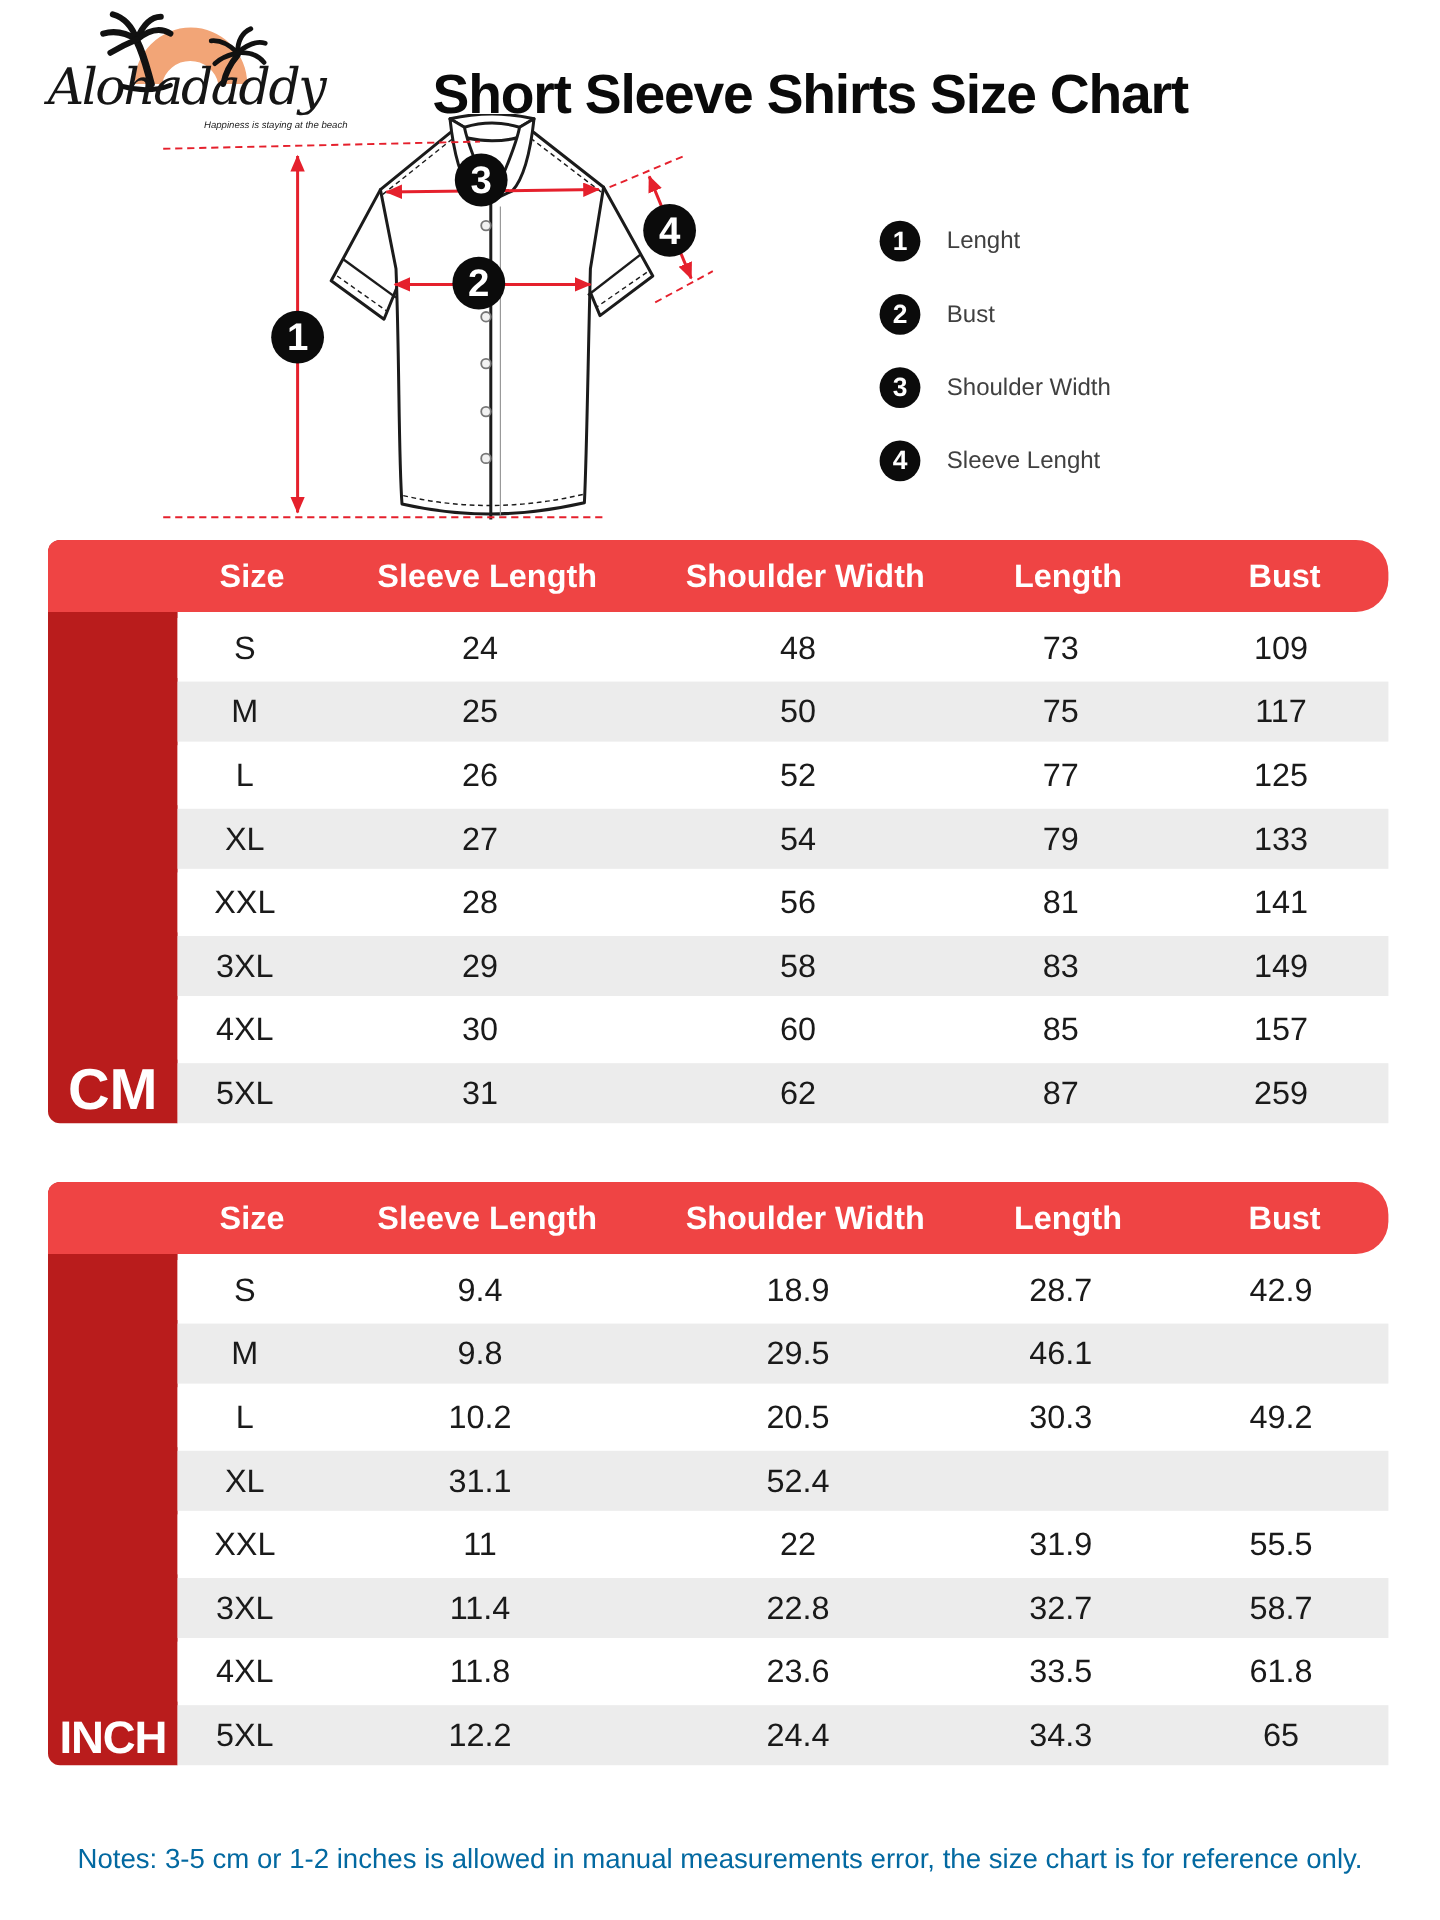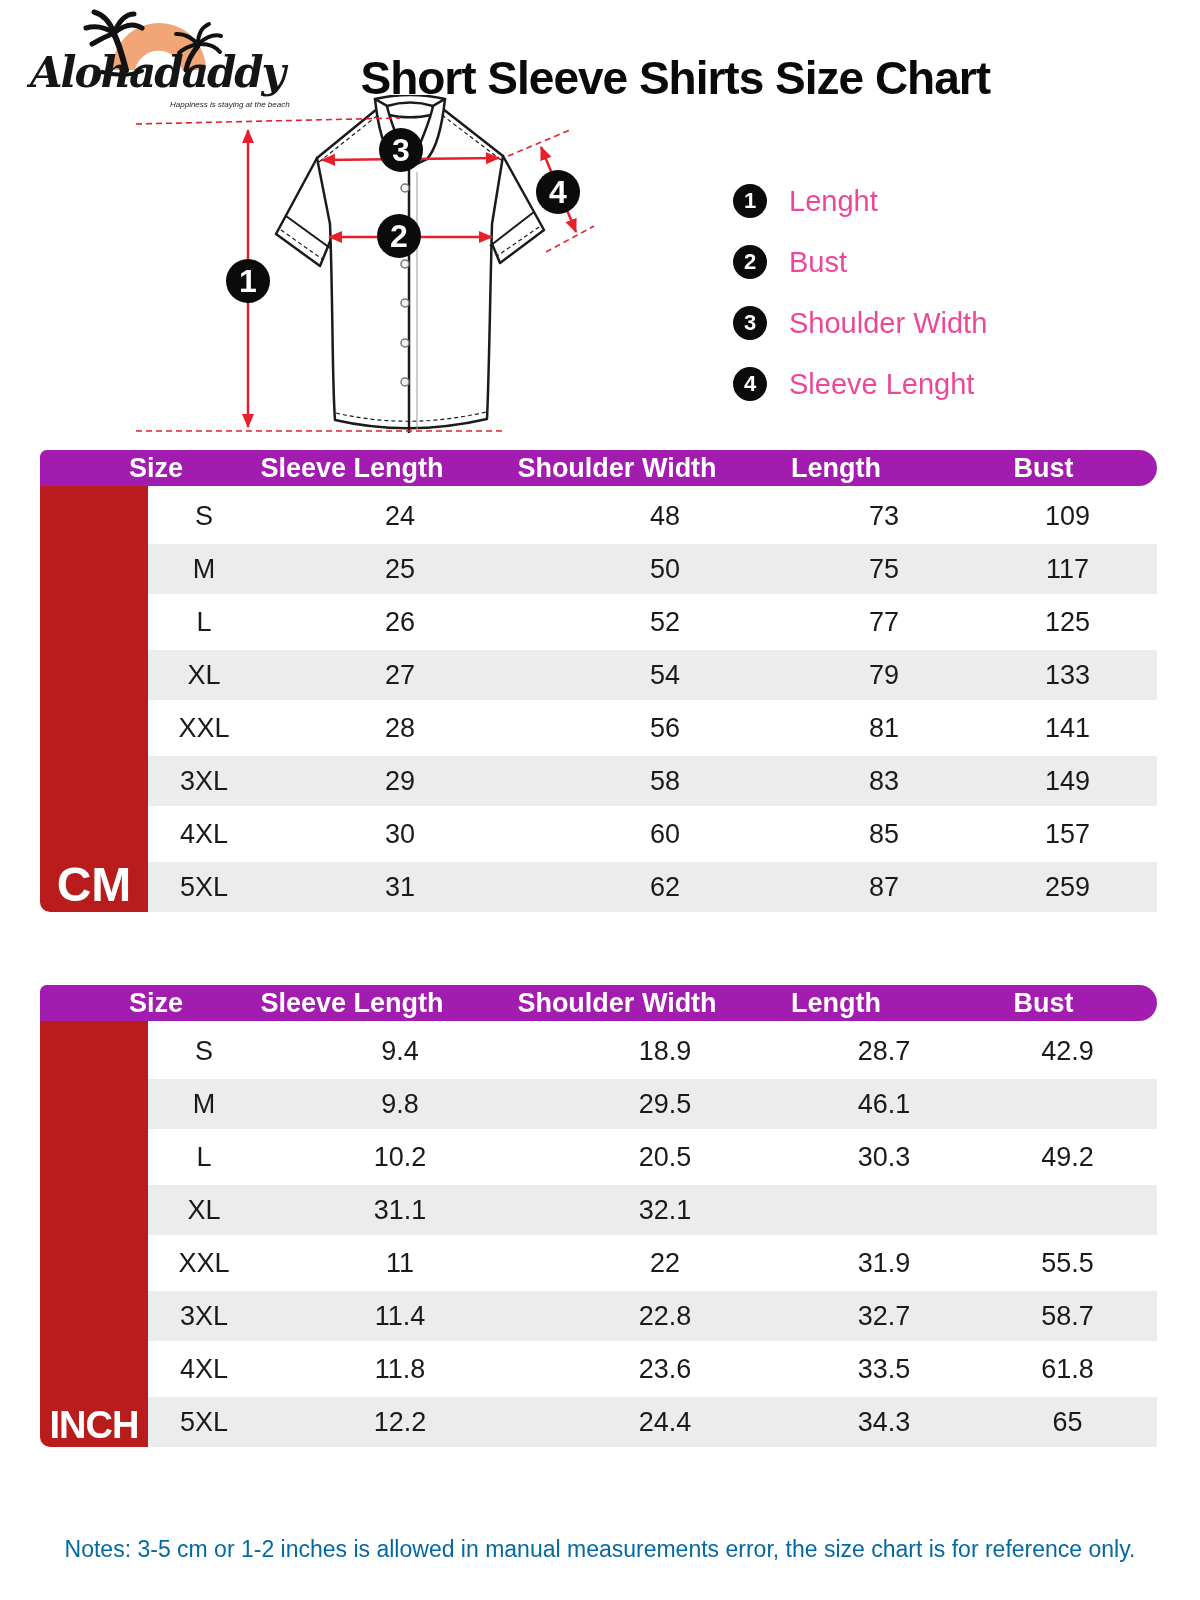--- a/index.html
+++ b/index.html
@@ -5,57 +5,57 @@
   html,body{margin:0;padding:0;}
   body{
     width:1200px;height:1600px;position:relative;background:#ffffff;
     font-family:"Liberation Sans", sans-serif;color:#111;overflow:hidden;
   }
   
   .logo{position:absolute;left:28px;top:6px;width:250px;height:104px;}
   .logo svg{position:absolute;left:0;top:0;}
   .brand-name{
     position:absolute;left:2px;top:42px;width:250px;text-align:center;
-    font-family:"DejaVu Serif", serif;font-style:italic;font-weight:bold;
+    font-family:"DejaVu Serif", serif;font-style:italic;font-weight:normal;
     font-size:42px;letter-spacing:-2px;color:#151515;white-space:nowrap;
   }
   .brand-tagline{
     position:absolute;left:142px;top:94px;font-size:8px;color:#222;
     font-style:italic;white-space:nowrap;
   }
   .page-title{
     position:absolute;left:300px;top:51px;width:690px;text-align:right;
     font-size:46px;font-weight:bold;letter-spacing:-1px;color:#0a0a0a;white-space:nowrap;
   }
   
   .shirt-diagram{position:absolute;left:130px;top:95px;width:470px;height:350px;}
   
   .legend{position:absolute;left:733px;top:183px;}
   .legend-item{display:flex;align-items:center;height:36px;margin-bottom:25px;}
   .legend-num{
     width:34px;height:34px;border-radius:50%;background:#0b0b0b;color:#fff;
     font-weight:bold;font-size:22px;display:flex;align-items:center;justify-content:center;
     flex:0 0 34px;
   }
-  .legend-label{margin-left:22px;font-size:29px;color:#ec4899;white-space:nowrap;}
+  .legend-label{margin-left:22px;font-size:20px;color:#404040;white-space:nowrap;}
   
   .sizetable{position:absolute;left:40px;width:1117px;}
   .sizetable.cm{top:450px;}
   .sizetable.inch{top:985px;}
   .unit-col{
     position:absolute;left:0;top:0;bottom:0;width:108px;background:#b91c1c;
     border-radius:10px 0 0 10px;display:flex;align-items:flex-end;justify-content:center;
   }
   .unit-label{color:#fff;font-weight:bold;}
   .cm .unit-label{font-size:48px;}
   .inch .unit-label{font-size:38px;letter-spacing:-1px;margin-top:24px;}
   .thead{
-    position:relative;height:36px;background:#a21caf;border-radius:10px 27px 27px 0;
+    position:relative;height:60px;background:#ef4444;border-radius:10px 27px 27px 0;
     display:grid;grid-template-columns:112px 280px 250px 188px auto;
-    padding-left:60px;align-items:center;
+    padding-left:114px;align-items:center;
   }
   .th{color:#fff;font-weight:bold;font-size:27px;text-align:center;}
   .tbody{margin-left:108px;margin-top:5px;position:relative;}
   .trow{
     display:grid;grid-template-columns:112px 280px 250px 188px auto;
     height:50px;align-items:center;background:#ffffff;
   }
   .trow + .trow{margin-top:3px;}
   .trow:nth-child(even){background:#ececec;}
   .td{text-align:center;font-size:27px;color:#1a1a1a;}
@@ -283,21 +283,21 @@
       <div class="trow">
         <div class="td">L</div>
         <div class="td">10.2</div>
         <div class="td">20.5</div>
         <div class="td">30.3</div>
         <div class="td">49.2</div>
       </div>
       <div class="trow">
         <div class="td">XL</div>
         <div class="td">31.1</div>
-        <div class="td">32.1</div>
+        <div class="td">52.4</div>
       </div>
       <div class="trow">
         <div class="td">XXL</div>
         <div class="td">11</div>
         <div class="td">22</div>
         <div class="td">31.9</div>
         <div class="td">55.5</div>
       </div>
       <div class="trow">
         <div class="td">3XL</div>

